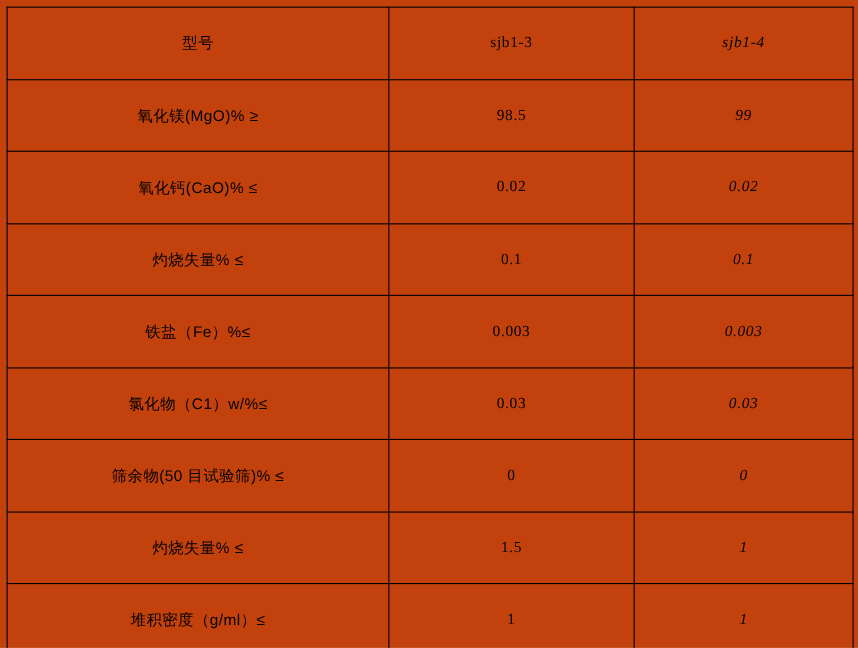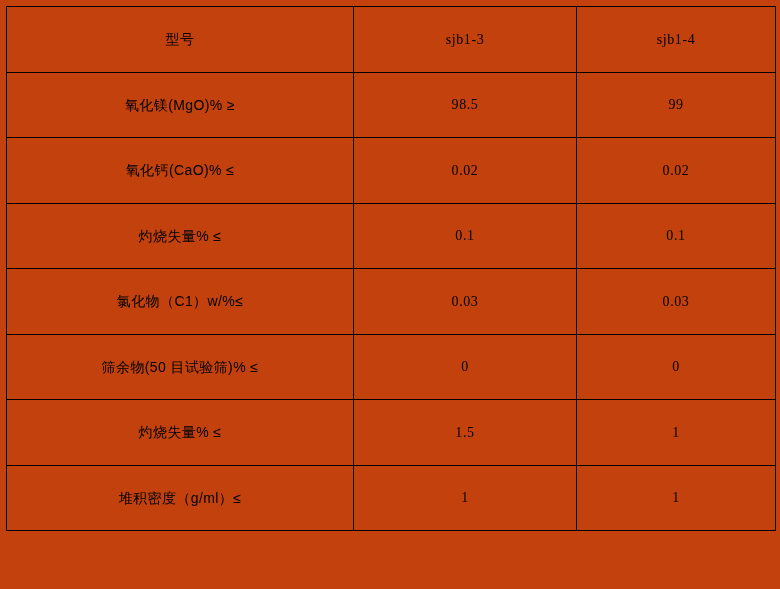--- a/index.html
+++ b/index.html
@@ -34,21 +34,21 @@
     vertical-align: middle;
     font-size: 14px;
     font-family: "Liberation Sans", sans-serif;
     padding: 0;
     height: 64.5px;
     line-height: 1.3;
     letter-spacing: 0.4px;
   }
   td.col-name { width: 346px; }
   td.col-v1 { width: 222px; margin-top: 24px; }
-  td.col-v2 { width: 198px; }
+  td.col-v2 { width: 198px; font-style: italic; }
   .num {
     font-family: "Liberation Serif", serif;
     font-size: 14px;
     letter-spacing: 0.6px;
   }
 </style>
 </head>
 <body>
 
 <div class="page">
@@ -71,20 +71,25 @@
         <td class="col-v1"><span class="num">0.02</span></td>
         <td class="col-v2"><span class="num">0.02</span></td>
       </tr>
 
       <tr>
         <td class="col-name">灼烧失量% ≤</td>
         <td class="col-v1"><span class="num">0.1</span></td>
         <td class="col-v2"><span class="num">0.1</span></td>
       </tr>
 
+      <tr>
+        <td class="col-name">铁盐（Fe）%≤</td>
+        <td class="col-v1"><span class="num">0.003</span></td>
+        <td class="col-v2"><span class="num">0.003</span></td>
+      </tr>
 
       <tr>
         <td class="col-name">氯化物（C1）w/%≤</td>
         <td class="col-v1"><span class="num">0.03</span></td>
         <td class="col-v2"><span class="num">0.03</span></td>
       </tr>
 
       <tr>
         <td class="col-name">筛余物(50 目试验筛)% ≤</td>
         <td class="col-v1"><span class="num">0</span></td>

